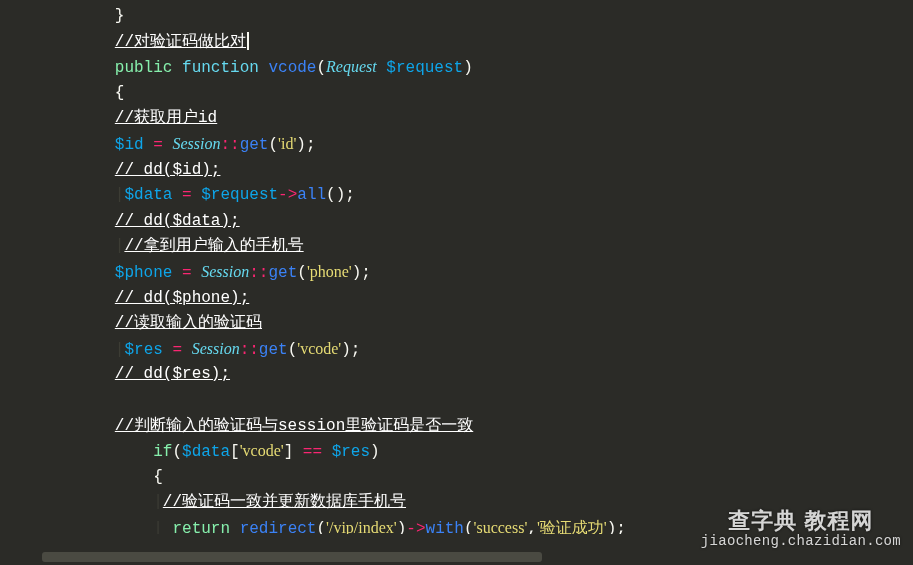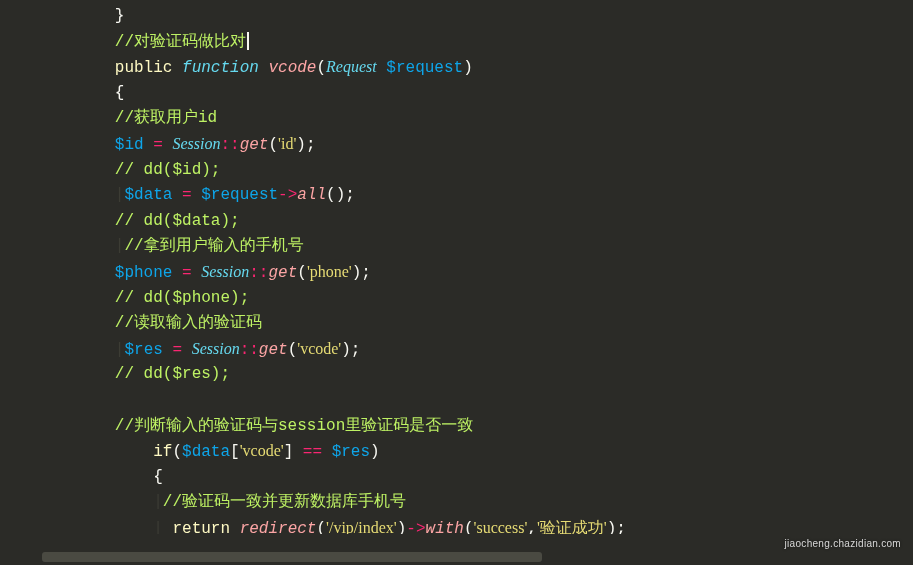--- a/index.html
+++ b/index.html
@@ -38,25 +38,25 @@
       flex-shrink: 0;
     }
     .code {
       flex: 1;
       white-space: pre;
     }
     .indent-guide {
       color: #48483e;
       opacity: 0.6;
     }
-    .comment { color: #bef264; }
-    .keyword { color: #fef9c3; text-align: center; }
-    .storage { color: #66d9ef; font-style: italic; }
+    .comment { color: #ffffff; text-decoration: underline; }
+    .keyword { color: #86efac; text-align: center; }
+    .storage { color: #66d9ef; }
     .classname { color: #66d9ef; font-style: italic; font-family: Liberation Serif, serif; }
-    .function-name { color: #fca5a5; font-style: italic; }
+    .function-name { color: #3b82f6; }
     .variable { color: #0ea5e9; }
     .operator { color: #f92672; }
     .string { color: #e6db74; font-family: Liberation Serif, serif; }
     .punctuation { color: #f8f8f2; }
     .arrow { color: #f92672; }
     .double-colon { color: #f92672; }
     .cursor {
       display: inline-block;
       width: 1.5px;
       height: 18px;
@@ -90,28 +90,30 @@
       text-shadow: 0 0 3px rgba(0,0,0,0.7);
       line-height: 1.1;
       opacity: 0.9;
     }
     .watermark .cn {
       font-size: 22px;
       font-weight: bold;
       letter-spacing: 1px;
     }
     .watermark .en {
-      font-size: 10px;
+      font-size: 14px;
       letter-spacing: 0.3px;
+      font-family: Liberation Mono, monospace;
     }
   </style>
 </head>
 <body>
 
 <div class="editor"><div class="line"><span class="gutter"></span><span class="code"><span class="plain">        </span><span class="punctuation">}</span></span></div><div class="line"><span class="gutter"></span><span class="code"><span class="plain">        </span><span class="comment">//对验证码做比对</span><span class="cursor"></span></span></div><div class="line"><span class="gutter"></span><span class="code"><span class="plain">        </span><span class="keyword">public</span><span class="plain"> </span><span class="storage">function</span><span class="plain"> </span><span class="function-name">vcode</span><span class="punctuation">(</span><span class="classname">Request</span><span class="plain"> </span><span class="variable">$request</span><span class="punctuation">)</span></span></div><div class="line"><span class="gutter"></span><span class="code"><span class="plain">        </span><span class="punctuation">{</span></span></div><div class="line"><span class="gutter"></span><span class="code"><span class="plain">        </span><span class="comment">//获取用户id</span></span></div><div class="line"><span class="gutter"></span><span class="code"><span class="plain">        </span><span class="variable">$id</span><span class="plain"> </span><span class="operator">=</span><span class="plain"> </span><span class="classname">Session</span><span class="double-colon">::</span><span class="function-name">get</span><span class="punctuation">(</span><span class="string">'id'</span><span class="punctuation">);</span></span></div><div class="line"><span class="gutter"></span><span class="code"><span class="plain">        </span><span class="comment">// dd($id);</span></span></div><div class="line"><span class="gutter"></span><span class="code"><span class="plain">        </span><span class="indent-guide">|</span><span class="variable">$data</span><span class="plain"> </span><span class="operator">=</span><span class="plain"> </span><span class="variable">$request</span><span class="arrow">-&gt;</span><span class="function-name">all</span><span class="punctuation">();</span></span></div><div class="line"><span class="gutter"></span><span class="code"><span class="plain">        </span><span class="comment">// dd($data);</span></span></div><div class="line"><span class="gutter"></span><span class="code"><span class="plain">        </span><span class="indent-guide">|</span><span class="comment">//拿到用户输入的手机号</span></span></div><div class="line"><span class="gutter"></span><span class="code"><span class="plain">        </span><span class="variable">$phone</span><span class="plain"> </span><span class="operator">=</span><span class="plain"> </span><span class="classname">Session</span><span class="double-colon">::</span><span class="function-name">get</span><span class="punctuation">(</span><span class="string">'phone'</span><span class="punctuation">);</span></span></div><div class="line"><span class="gutter"></span><span class="code"><span class="plain">        </span><span class="comment">// dd($phone);</span></span></div><div class="line"><span class="gutter"></span><span class="code"><span class="plain">        </span><span class="comment">//读取输入的验证码</span></span></div><div class="line"><span class="gutter"></span><span class="code"><span class="plain">        </span><span class="indent-guide">|</span><span class="variable">$res</span><span class="plain"> </span><span class="operator">=</span><span class="plain"> </span><span class="classname">Session</span><span class="double-colon">::</span><span class="function-name">get</span><span class="punctuation">(</span><span class="string">'vcode'</span><span class="punctuation">);</span></span></div><div class="line"><span class="gutter"></span><span class="code"><span class="plain">        </span><span class="comment">// dd($res);</span></span></div><div class="line"><span class="gutter"></span><span class="code"><span class="plain">        </span></span></div><div class="line"><span class="gutter"></span><span class="code"><span class="plain">        </span><span class="comment">//判断输入的验证码与session里验证码是否一致</span></span></div><div class="line"><span class="gutter"></span><span class="code"><span class="plain">            </span><span class="keyword">if</span><span class="punctuation">(</span><span class="variable">$data</span><span class="punctuation">[</span><span class="string">'vcode'</span><span class="punctuation">]</span><span class="plain"> </span><span class="operator">==</span><span class="plain"> </span><span class="variable">$res</span><span class="punctuation">)</span></span></div><div class="line"><span class="gutter"></span><span class="code"><span class="plain">            </span><span class="punctuation">{</span></span></div><div class="line"><span class="gutter"></span><span class="code"><span class="plain">            </span><span class="indent-guide">|</span><span class="comment">//验证码一致并更新数据库手机号</span></span></div><div class="line"><span class="gutter"></span><span class="code"><span class="plain">            </span><span class="indent-guide">| </span><span class="keyword">return</span><span class="plain"> </span><span class="function-name">redirect</span><span class="punctuation">(</span><span class="string">'/vip/index'</span><span class="punctuation">)</span><span class="arrow">-&gt;</span><span class="function-name">with</span><span class="punctuation">(</span><span class="string">'success'</span><span class="punctuation">,</span><span class="string">'验证成功'</span><span class="punctuation">);</span></span></div></div>
 
 <div class="scrollbar-track">
   <div class="scrollbar-thumb"></div>
 </div>
 
 <div class="watermark">
+  <div class="cn">查字典 教程网</div>
   <div class="en">jiaocheng.chazidian.com</div>
 </div>
 
 </body></html>

